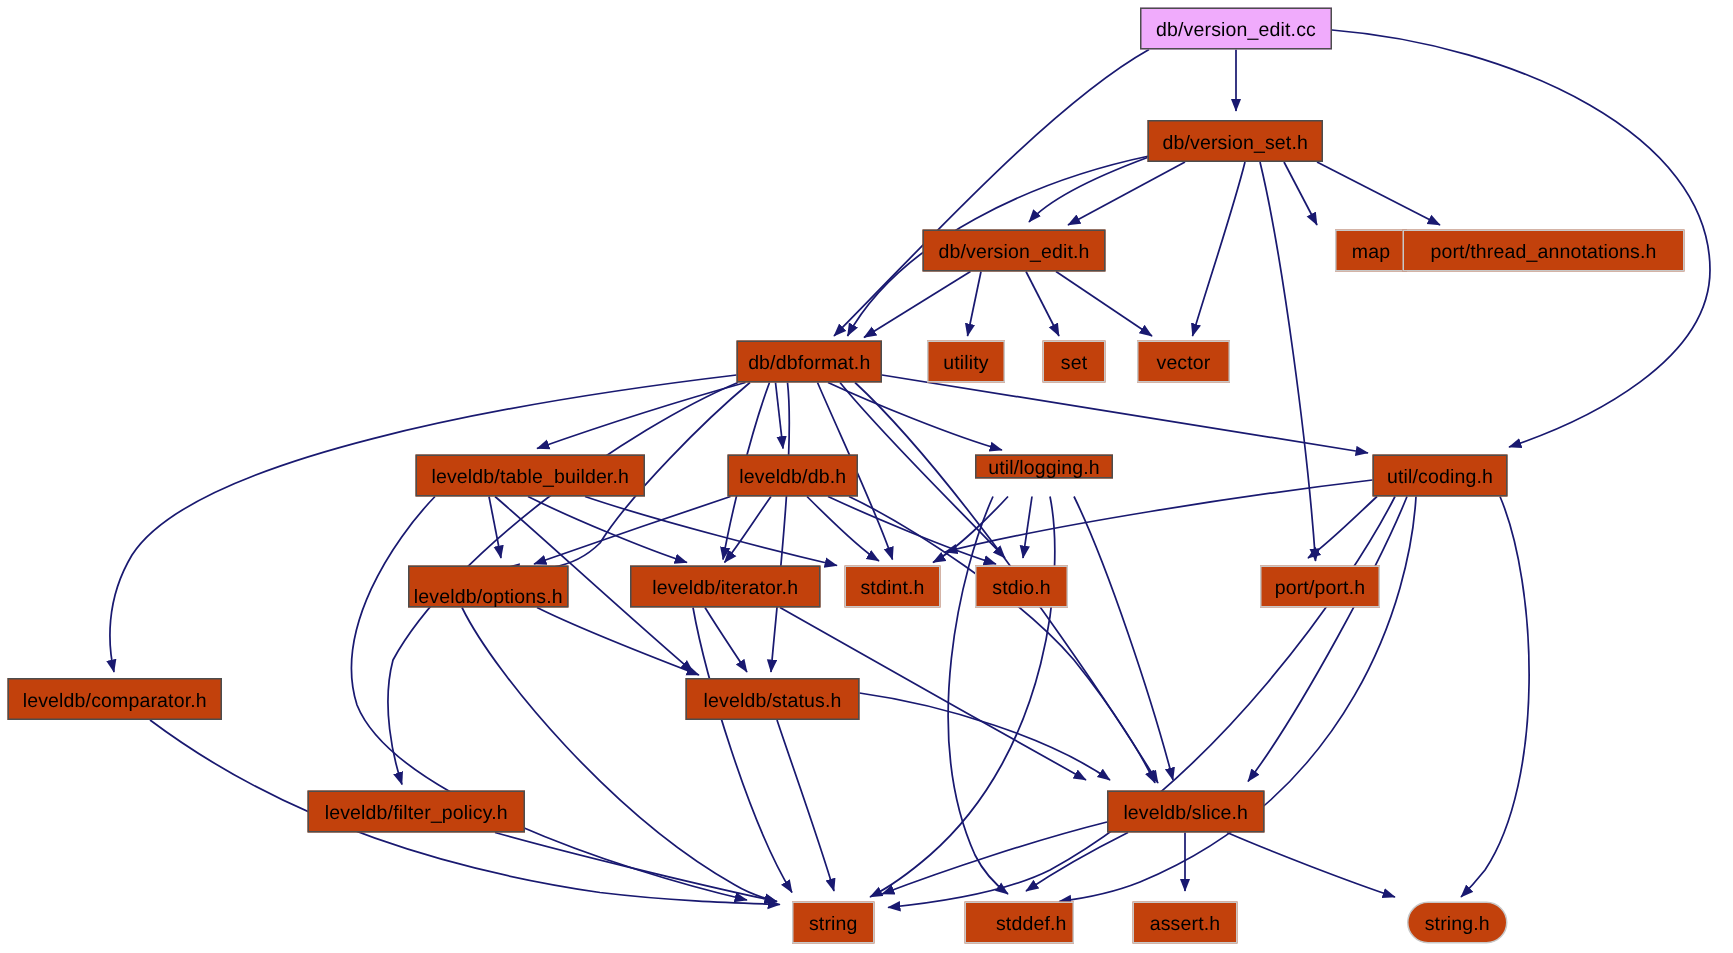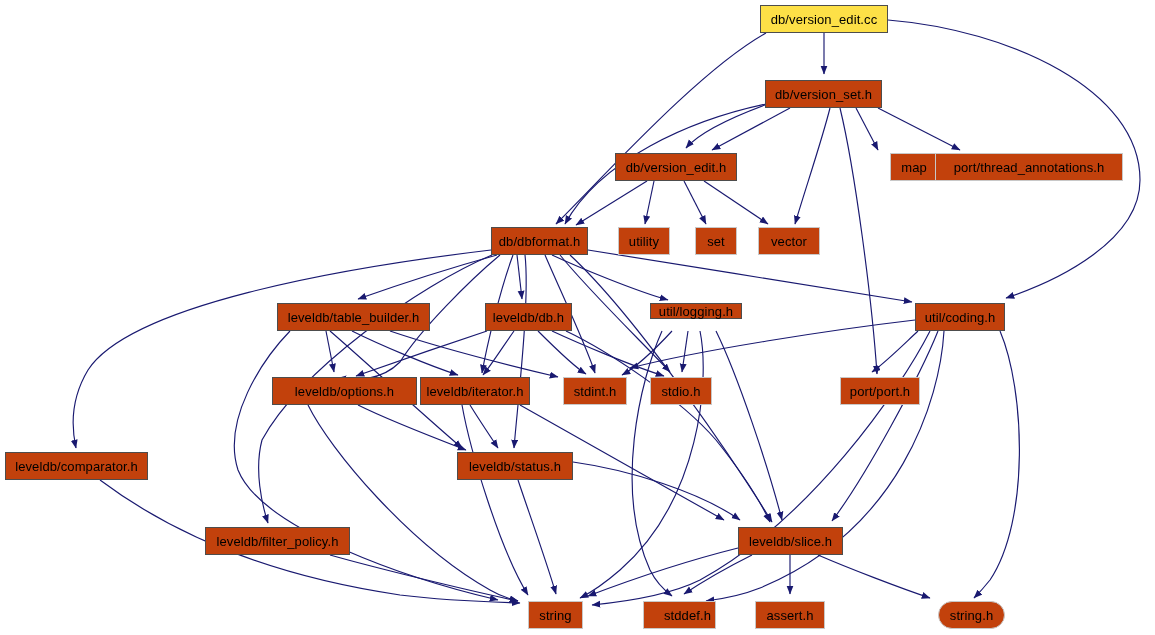--- a/index.html
+++ b/index.html
@@ -4,21 +4,21 @@
 <title>Include dependency graph</title>
 <style>
   html,body{margin:0;padding:0;background:#ffffff;}
   body{font-family:"Liberation Sans", sans-serif;}
   #graph-root{position:relative;width:1155px;height:635px;background:#ffffff;overflow:hidden;}
   svg#edges{position:absolute;left:0;top:0;width:1155px;height:635px;}
   .node{position:absolute;box-sizing:border-box;display:flex;align-items:center;justify-content:center;
         background:#c2410c;white-space:nowrap;font-size:13px;color:#000000;letter-spacing:0.1px;}
   .node.bold{border:1.5px solid #4d4d4d;}
   .node.thin{border:1px solid #c8c8c8;}
-  .node.root{border:1.5px solid #4d4d4d;background:#fde047;}
+  .node.root{border:1.5px solid #4d4d4d;background:#f0abfc;}
   .node-label{line-height:1;padding:0 7px;}
 </style>
 </head>
 <body>
 
 <div id="graph-root">
   <svg id="edges" viewBox="0 0 1155 635" xmlns="http://www.w3.org/2000/svg">
     <defs>
       <marker id="arrowhead" markerWidth="9" markerHeight="9" refX="7.2" refY="3.2" orient="auto" markerUnits="strokeWidth">
         <path d="M0,0.2 L7.6,3.2 L0,6.2 z" fill="#191970"></path>
@@ -120,24 +120,24 @@
       </div>
       <div class="node bold" style="left: 485px; top: 303px; width: 87px; height: 28px;">
         <span class="node-label">leveldb/db.h</span>
       </div>
       <div class="node bold" style="left: 650px; top: 303px; width: 92px; height: 16px;">
         <span class="node-label">util/logging.h</span>
       </div>
       <div class="node bold" style="left: 915px; top: 303px; width: 90px; height: 28px;">
         <span class="node-label">util/coding.h</span>
       </div>
-      <div class="node bold" style="left: 272px; top: 377px; width: 145px; height: 28px;">
+      <div class="node bold" style="left: 272px; top: 377px; width: 107px; height: 28px; align-items: flex-end;">
         <span class="node-label">leveldb/options.h</span>
       </div>
-      <div class="node bold" style="left: 420px; top: 377px; width: 110px; height: 28px;">
+      <div class="node bold" style="left: 420px; top: 377px; width: 127px; height: 28px;">
         <span class="node-label">leveldb/iterator.h</span>
       </div>
       <div class="node thin" style="left: 563px; top: 377px; width: 64px; height: 28px;">
         <span class="node-label">stdint.h</span>
       </div>
       <div class="node thin" style="left: 650px; top: 377px; width: 62px; height: 28px;">
         <span class="node-label">stdio.h</span>
       </div>
       <div class="node thin" style="left: 840px; top: 377px; width: 80px; height: 28px;">
         <span class="node-label">port/port.h</span>

